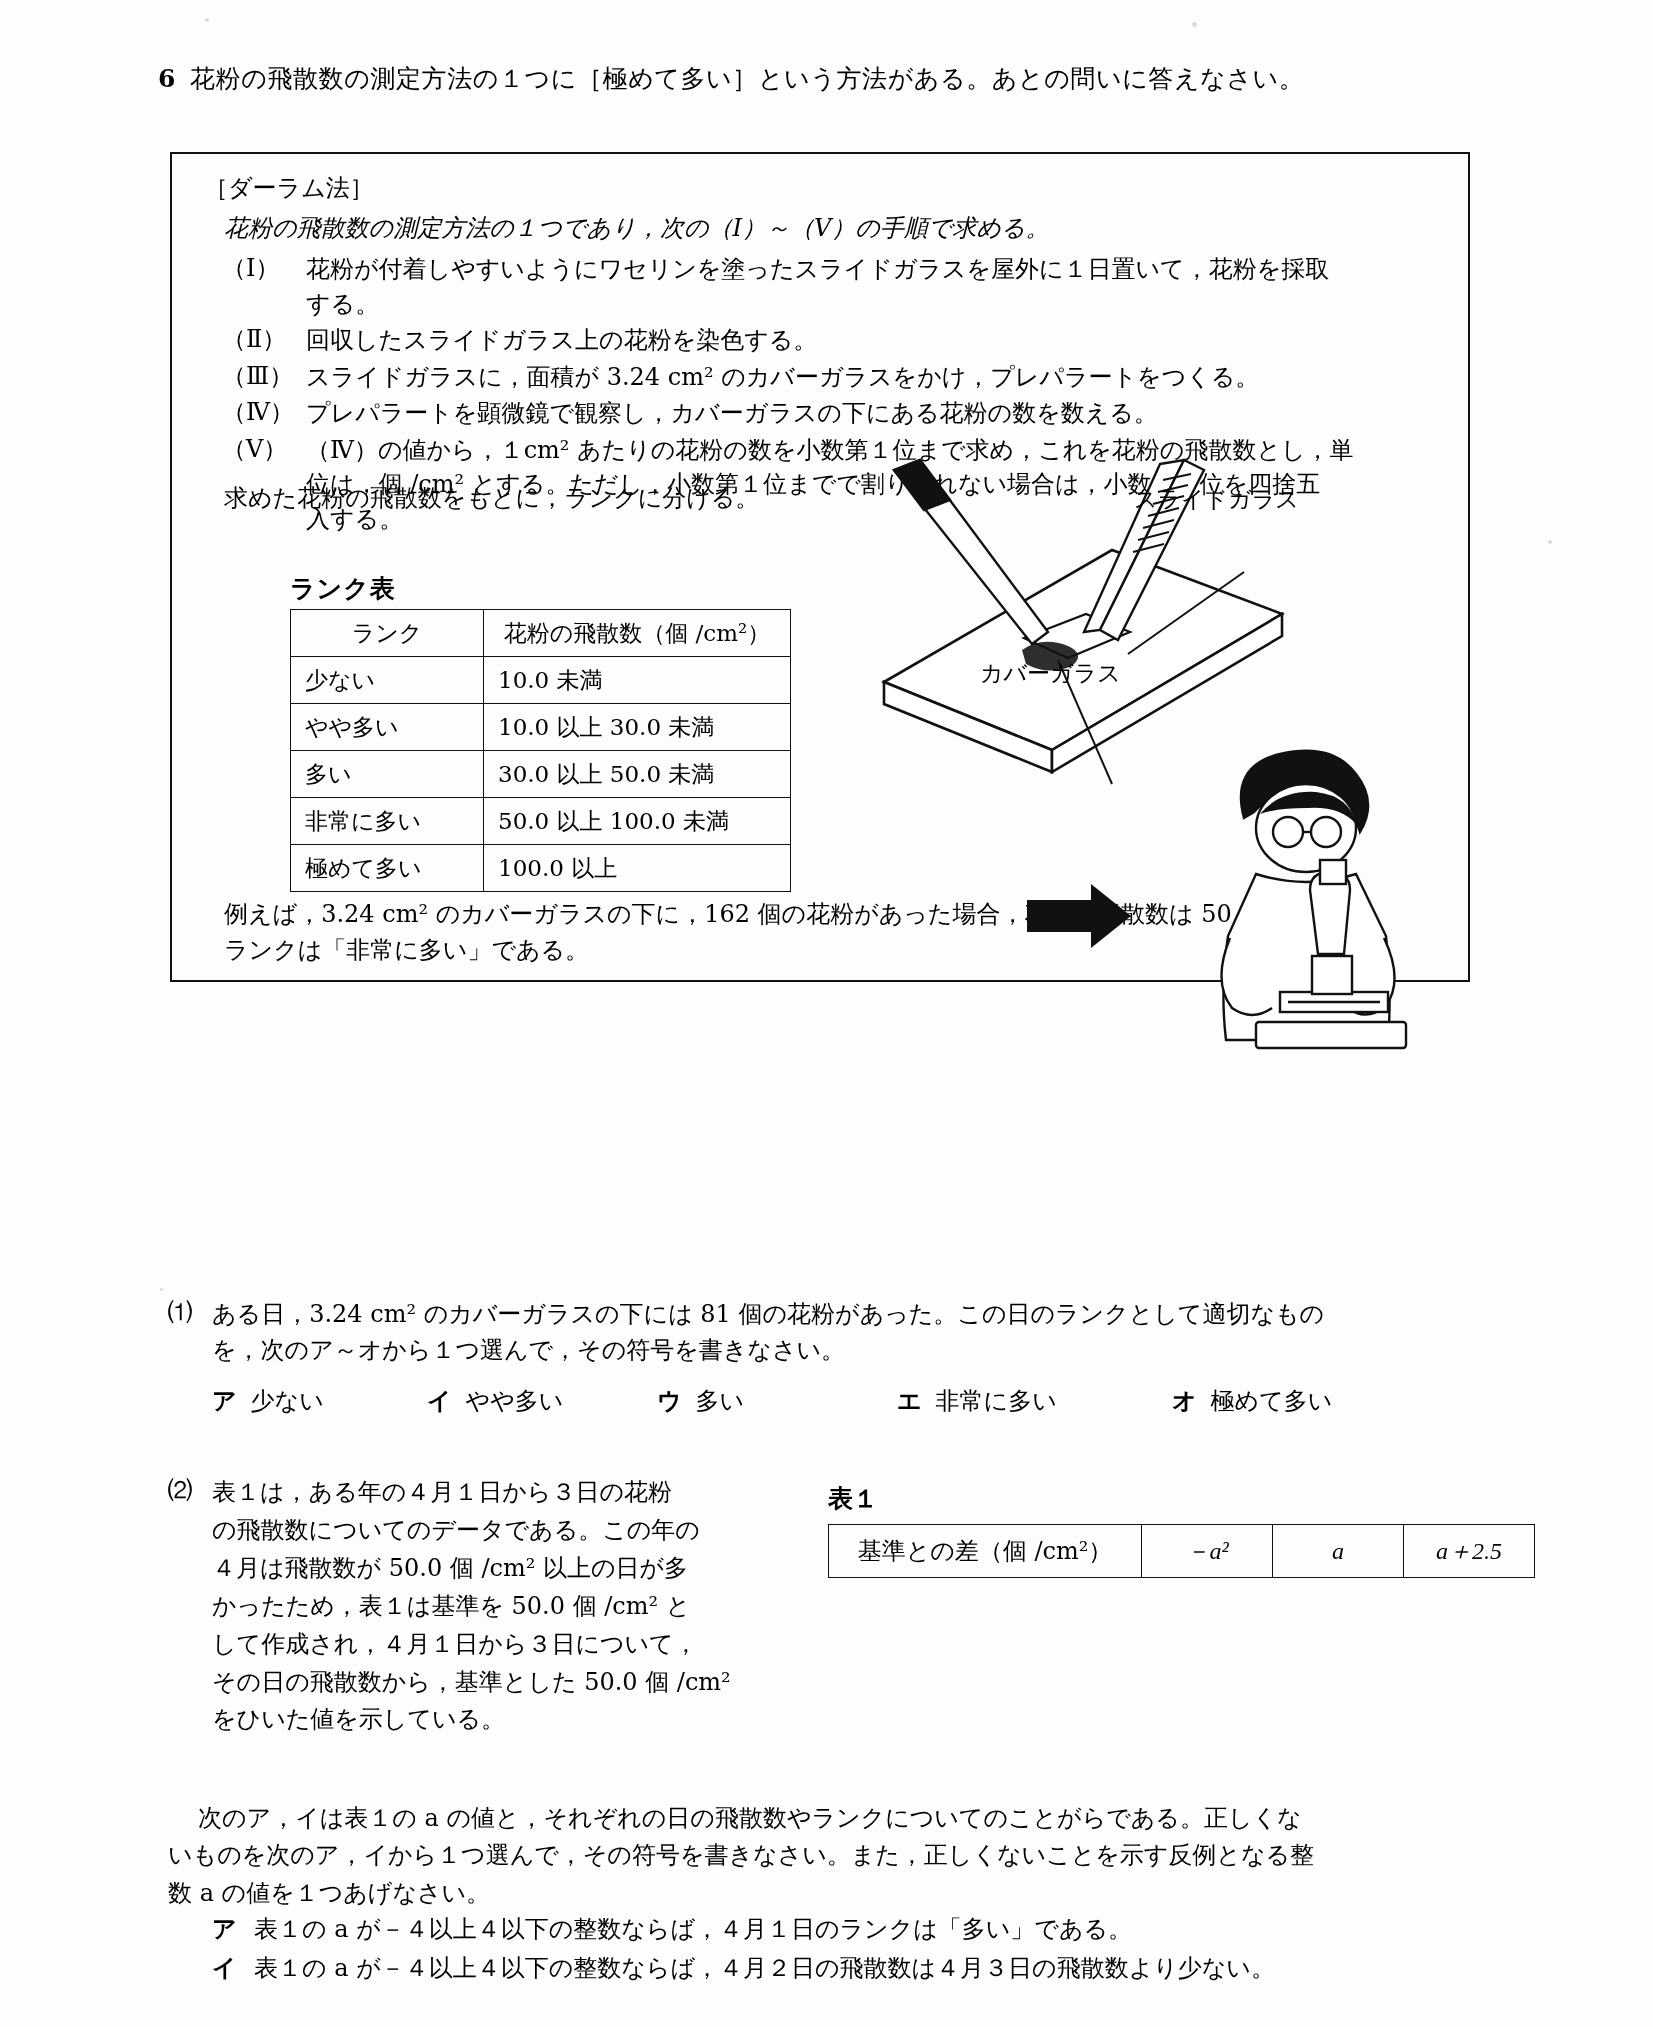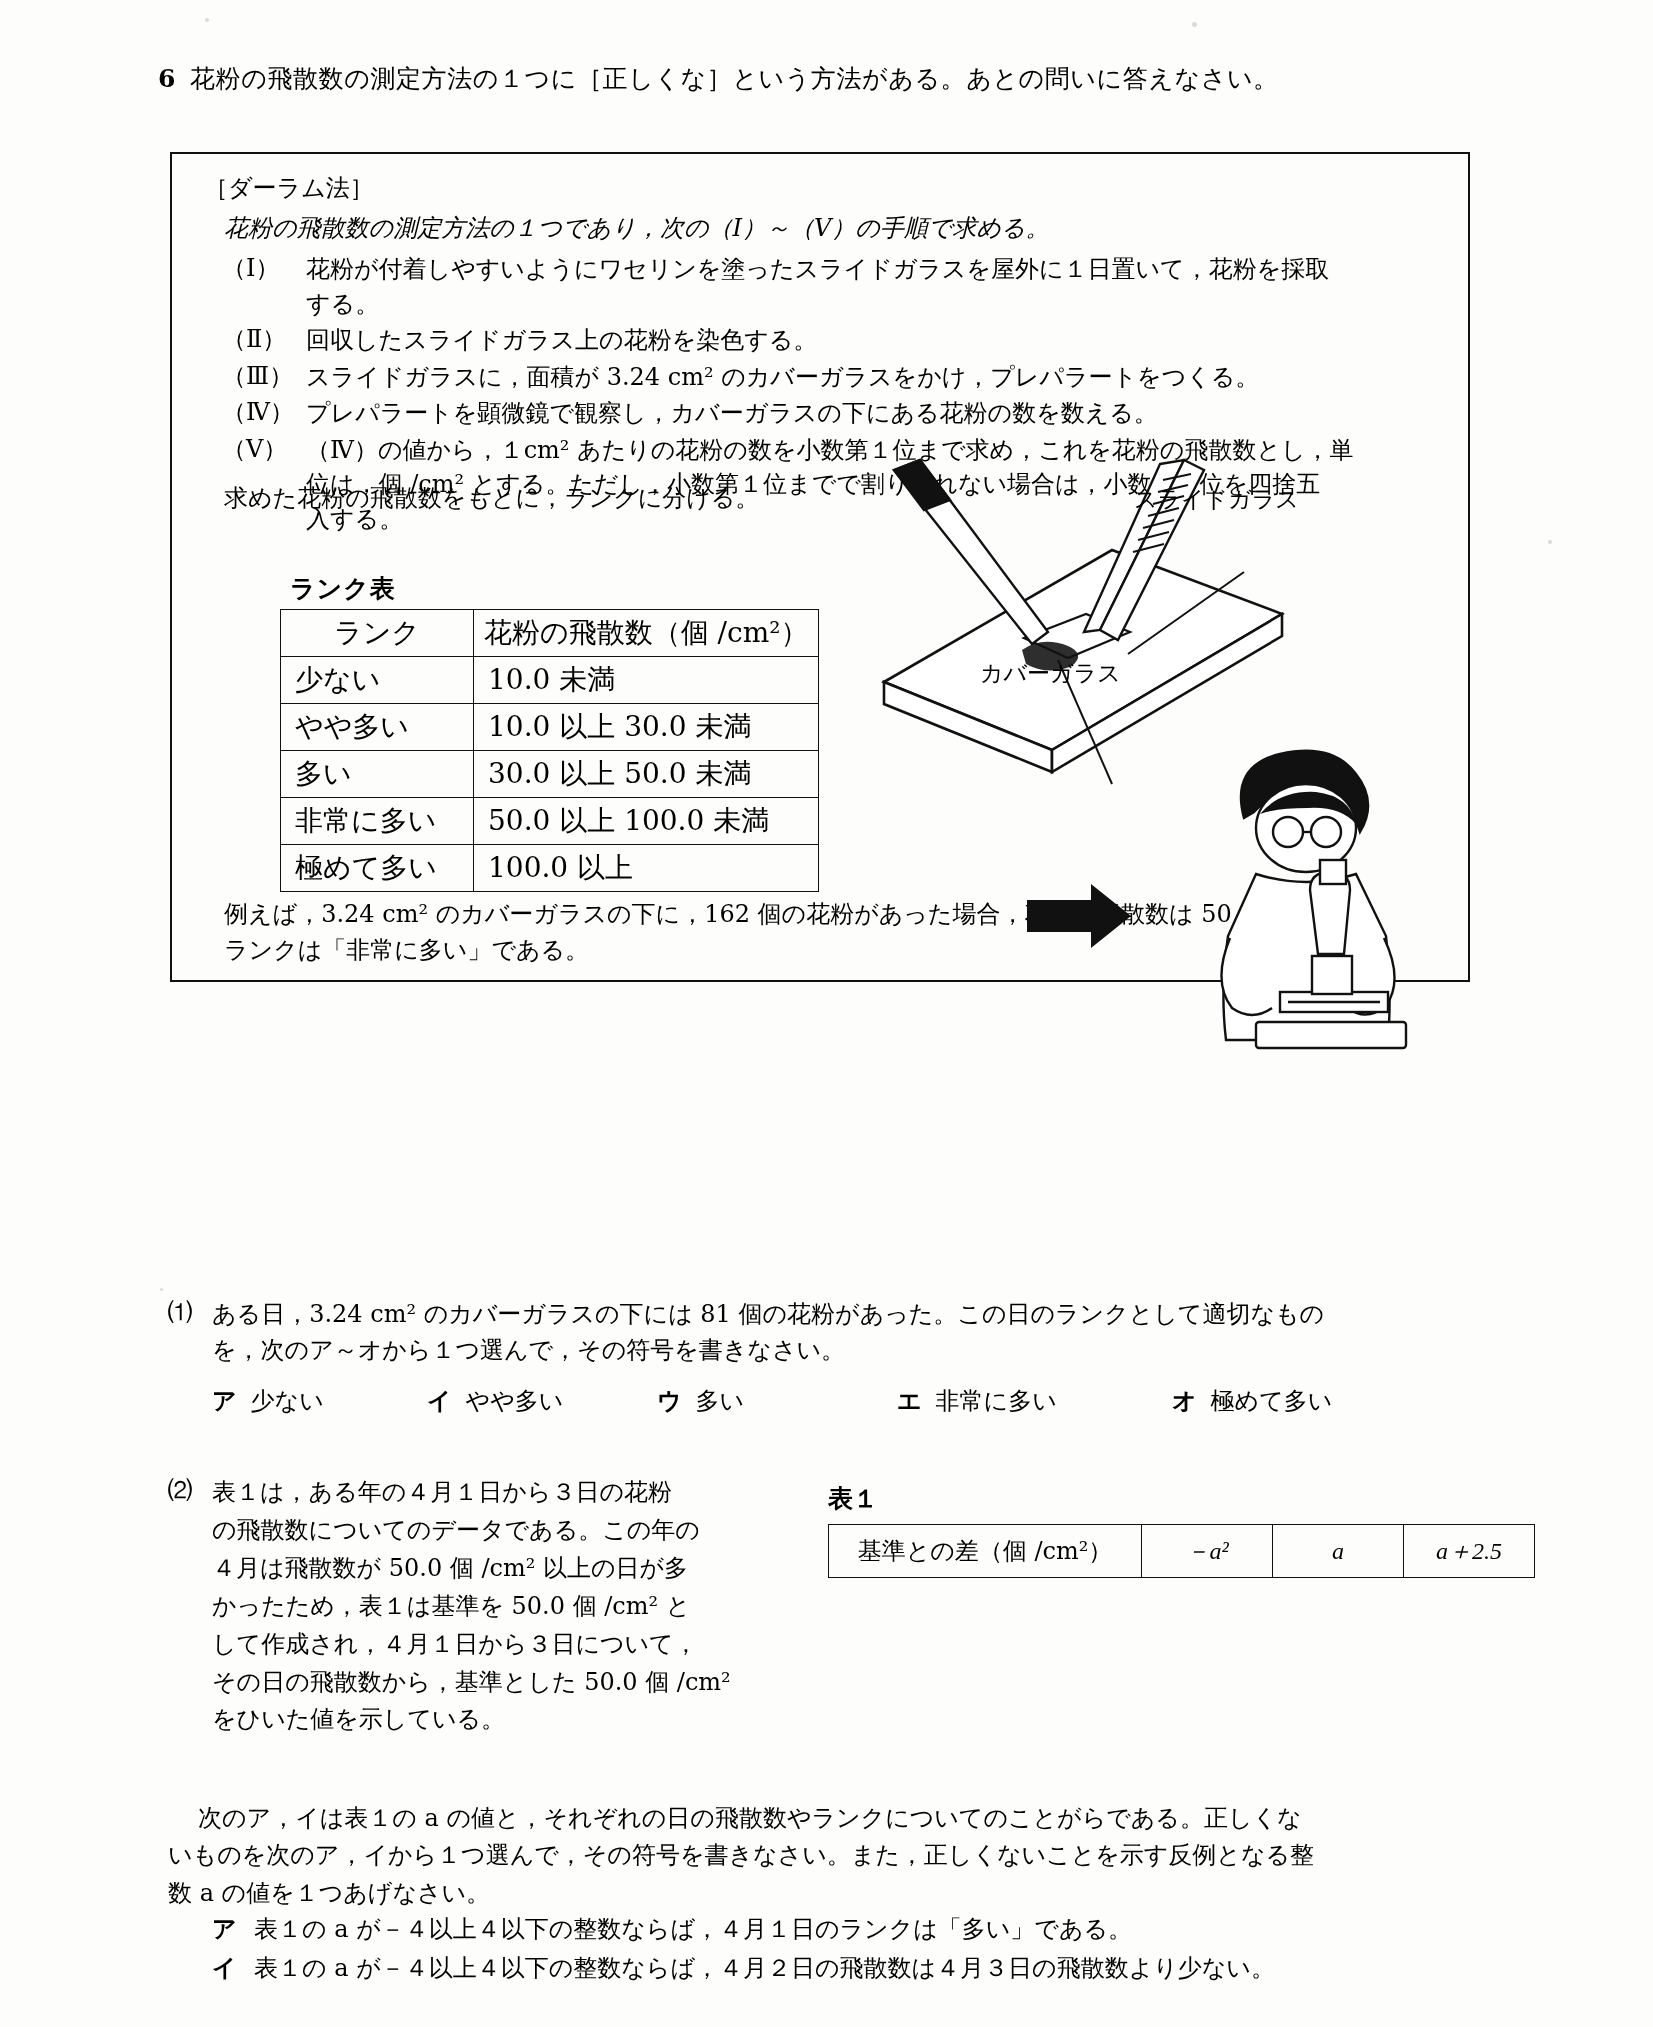--- a/index.html
+++ b/index.html
@@ -109,24 +109,24 @@
   .rank-caption {
     position: absolute;
     left: 118px;
     top: 418px;
     font-size: 25px;
     font-weight: bold;
     letter-spacing: 1px;
   }
   table.rank {
     position: absolute;
-    left: 108px;
+    left: 118px;
     top: 455px;
     border-collapse: collapse;
-    font-size: 28px;
+    font-size: 23px;
     border-radius: 29px;
   }
   table.rank td {
     border: 1.5px solid #111;
     height: 42px;
     padding: 2px 10px;
     vertical-align: middle;
     white-space: nowrap;
   }
   table.rank td.c-rank { width: 168px; }
@@ -273,21 +273,21 @@
 
 <div class="page">
 
   <div class="speck" style="left:205px;top:18px;width:4px;height:4px;"></div>
   <div class="speck" style="left:1192px;top:22px;width:5px;height:5px;"></div>
   <div class="speck" style="left:1548px;top:540px;width:4px;height:4px;"></div>
   <div class="speck" style="left:160px;top:1288px;width:3px;height:3px;"></div>
   <div class="speck" style="left:886px;top:678px;width:3px;height:3px;"></div>
 
   <div class="q-head jp">
-    <span class="qnum">6</span><span>花粉の飛散数の測定方法の１つに［正しくな］という方法がある。あとの問いに答えなさい。</span>
+    <span class="qnum">6</span><span>花粉の飛散数の測定方法の１つに［極めて多い］という方法がある。あとの問いに答えなさい。</span>
   </div>
 
   <div class="box">
     <div class="box-inner">
 
       <div class="box-title jp">［ダーラム法］</div>
       <div class="box-lead jp">花粉の飛散数の測定方法の１つであり，次の（Ⅰ）～（Ⅴ）の手順で求める。</div>
 
       <div class="steps">
 

